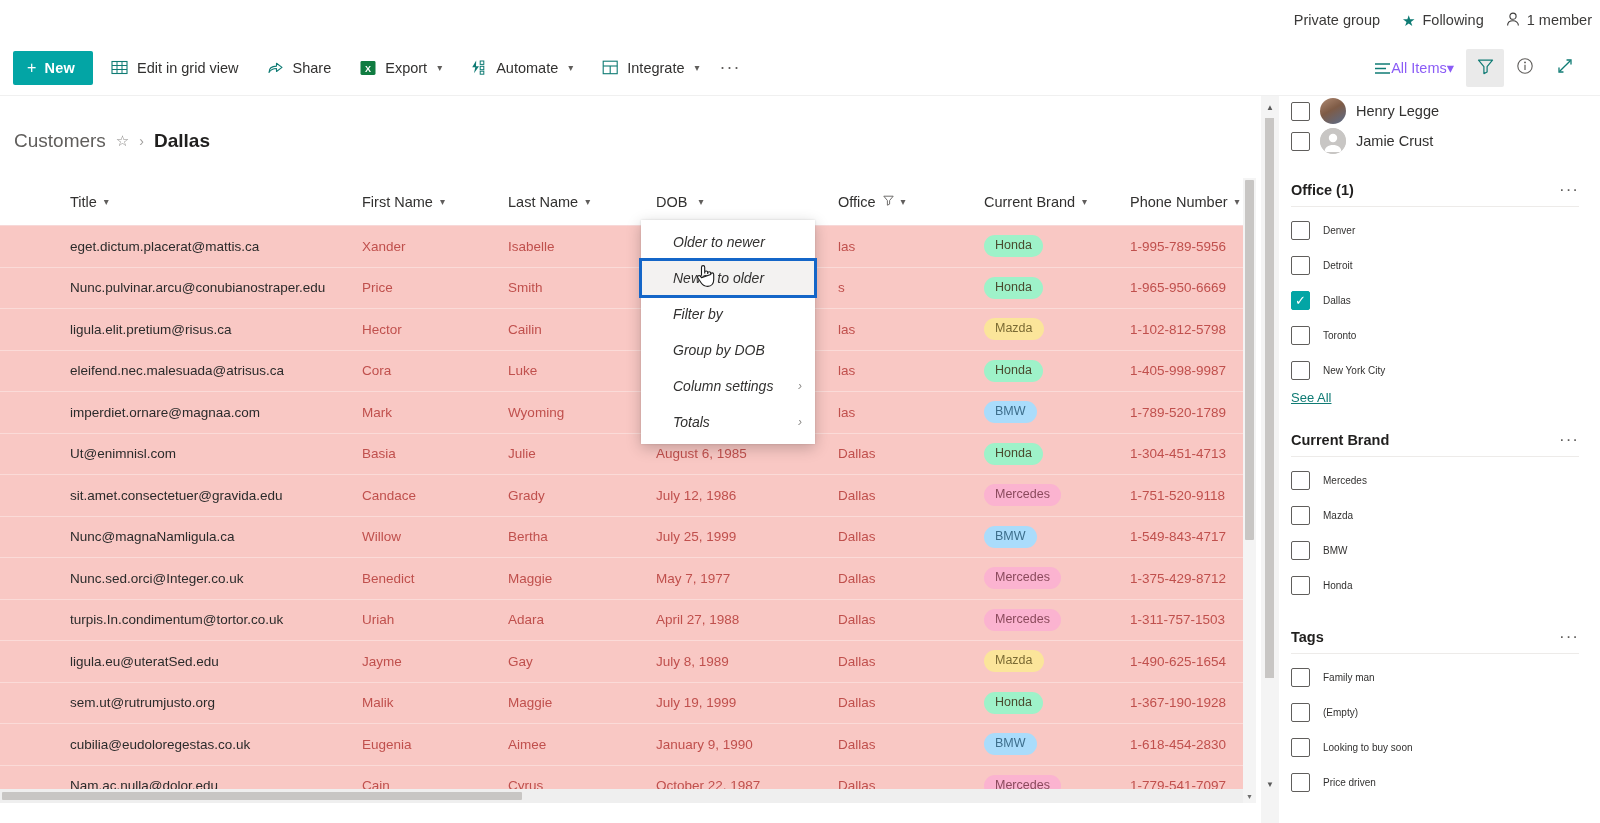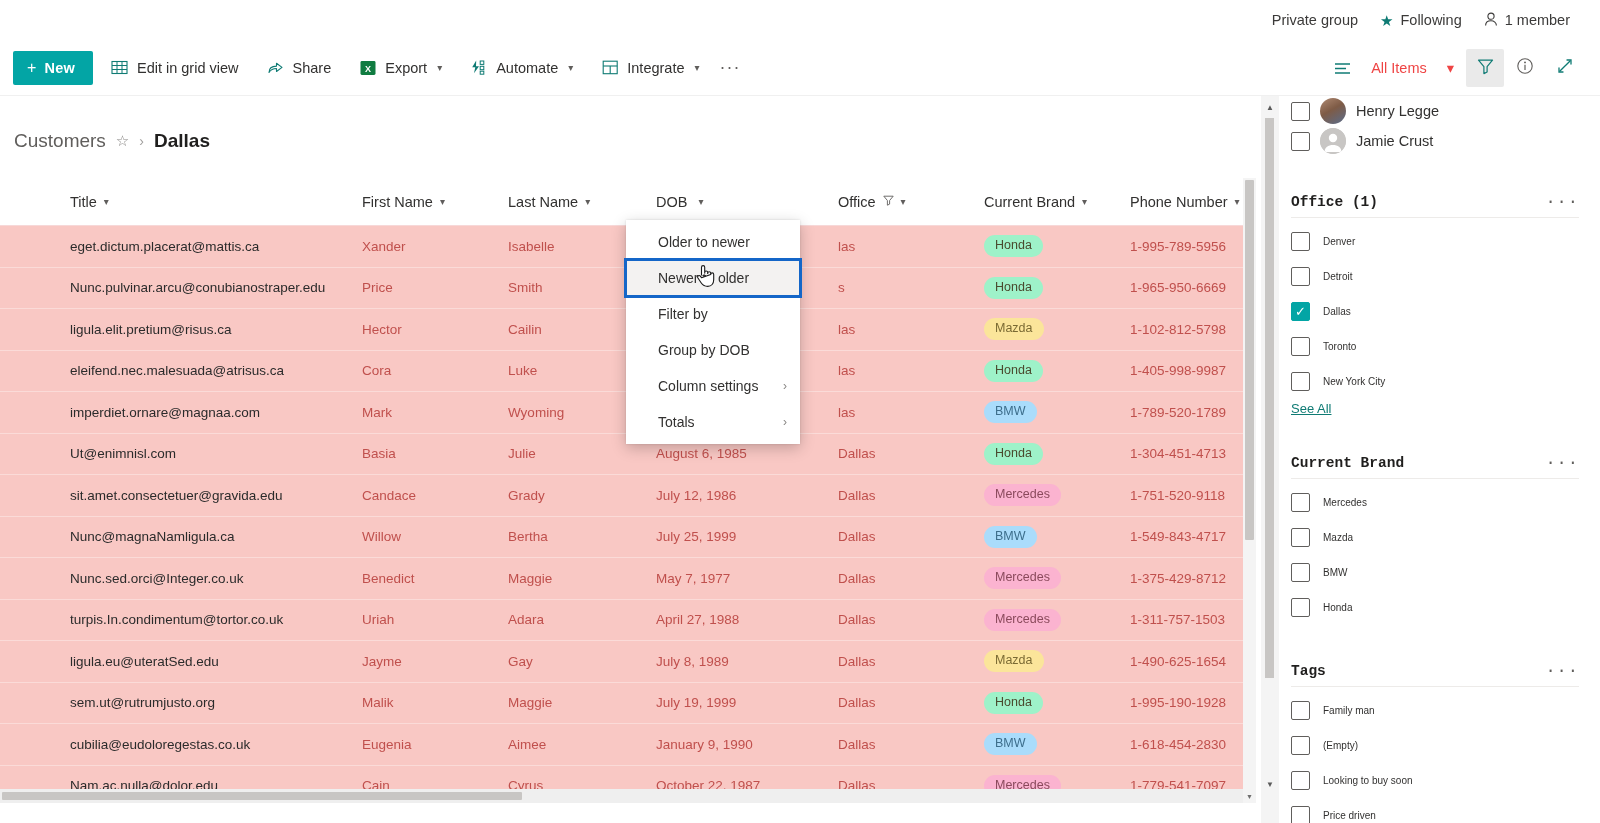--- a/index.html
+++ b/index.html
@@ -10,21 +10,21 @@
     overflow: hidden;
     color: #323130;
   }
   .app { position: relative; width: 1600px; height: 823px; }
 
   
   .suitebar {
     position: absolute; left: 0; top: 0; width: 1600px; height: 40px;
     background: #ffffff;
     display: flex; align-items: center; justify-content: flex-end;
-    padding-right: 30px; gap: 22px;
+    padding-right: 8px; gap: 22px;
     font-size: 14.5px; color: #3b3a39;
   }
   .suitebar .sb-item { display: flex; align-items: center; gap: 7px; cursor: pointer; white-space: nowrap; }
   .suitebar .sb-item.plain { cursor: default; }
   .star-glyph { color: #0f7b74; font-size: 15px; line-height: 1; }
   .person-glyph { color: #3b3a39; font-size: 15px; line-height: 1; }
 
   
   .cmdbar {
     position: absolute; left: 0; top: 40px; width: 1600px; height: 56px;
@@ -50,22 +50,22 @@
   }
   .cmd .chev { font-size: 10px; color: #605e5c; margin-left: 2px; }
   .cmd-ellipsis { font-size: 18px; color: #605e5c; letter-spacing: 1px; padding: 0 10px; cursor: pointer; }
   .ic { width: 18px; height: 18px; display: inline-flex; align-items: center; justify-content: center; flex: none; }
 
   .cmdbar-right {
     position: absolute; right: 16px; top: 40px; height: 56px;
     display: flex; align-items: center; gap: 2px;
   }
   .view-pick {
-    display: flex; align-items: center; gap: 20px; height: 38px; padding: 0 10px;
-    font-size: 14.5px; color: #ef4444; cursor: pointer;
+    display: flex; align-items: center; gap: 0; height: 38px; padding: 0 10px;
+    font-size: 14.5px; color: #8b5cf6; cursor: pointer;
   }
   .icon-btn {
     width: 38px; height: 38px; display: flex; align-items: center; justify-content: center;
     cursor: pointer; border-radius: 2px;
   }
   .icon-btn.active { background: #eaeaea; }
 
   
   .breadcrumb {
     position: absolute; left: 14px; top: 130px;
@@ -132,25 +132,26 @@
 
   
   .hscroll {
     position: absolute; left: 0; bottom: 0; width: 1256px; height: 14px;
     background: #efefef;
   }
   .hscroll .thumb { position: absolute; left: 2px; top: 3px; width: 520px; height: 8px; background: #c8c6c4; border-radius: 1px; }
 
   
   .ctxmenu {
-    position: absolute; left: 626px; top: 220px; width: 174px;
+    position: absolute; left: 641px; top: 220px; width: 174px;
     background: #ffffff;
     box-shadow: 0 4px 14px rgba(0,0,0,.22), 0 0 2px rgba(0,0,0,.12);
     padding: 4px 0;
     z-index: 40;
+    font-style: italic;
   }
   .ctxitem {
     display: flex; align-items: center; justify-content: space-between;
     height: 36px; padding: 0 13px 0 32px;
     font-size: 14px; color: #323130; cursor: pointer;
     white-space: nowrap;
   }
   .ctxitem.focused {
     background: #f3f2f1;
     outline: 3px solid #1466c8; outline-offset: -1px;
@@ -187,21 +188,21 @@
     width: 26px; height: 26px; border-radius: 50%; flex: none;
     display: flex; align-items: center; justify-content: center;
     font-size: 13px; color: #ffffff; overflow: hidden;
   }
   .avatar.photo { background: linear-gradient(150deg,#b08a73 0%,#7e5b46 45%,#5a6d8c 100%); }
   .avatar.generic { background: #c8c6c4; }
   .fp-person .pname { font-size: 14.5px; color: #323130; }
 
   .fp-section-hd {
     display: flex; align-items: center; justify-content: space-between;
-    padding-right: 22px; margin-top: 36px; margin-bottom: 6px; font-family: Liberation Mono, monospace;
+    padding-right: 22px; margin-top: 24px; margin-bottom: 6px;
   }
   .fp-section-hd .t { font-size: 14.5px; font-weight: 700; color: #201f1e; }
   .fp-section-hd .dots { font-size: 17px; color: #605e5c; letter-spacing: 1px; cursor: pointer; }
   .fp-divider { height: 1px; background: #edebe9; margin-right: 22px; margin-bottom: 6px; }
   .fp-opt { display: flex; align-items: center; gap: 13px; height: 35px; cursor: pointer; }
   .fp-opt .olabel { font-size: 10px; color: #323130; }
   .fp-seeall { font-size: 13px; color: #0f7b74; text-decoration: underline; cursor: pointer; margin-top: 2px; display: inline-block; }
 </style>
 </head>
 <body>
@@ -489,21 +490,21 @@
           <div class="col7">1-490-625-1654</div>
         </div>
         <div class="row">
           <div class="col0"></div>
           <div class="col1 c-title">sem.ut@rutrumjusto.org</div>
           <div class="col2">Malik</div>
           <div class="col3">Maggie</div>
           <div class="col4">July 19, 1999</div>
           <div class="col5">Dallas</div>
           <div class="col6"><span class="pill Honda">Honda</span></div>
-          <div class="col7">1-995-190-1928</div>
+          <div class="col7">1-367-190-1928</div>
         </div>
         <div class="row">
           <div class="col0"></div>
           <div class="col1 c-title">cubilia@eudoloregestas.co.uk</div>
           <div class="col2">Eugenia</div>
           <div class="col3">Aimee</div>
           <div class="col4">January 9, 1990</div>
           <div class="col5">Dallas</div>
           <div class="col6"><span class="pill BMW">BMW</span></div>
           <div class="col7">1-618-454-2830</div>

